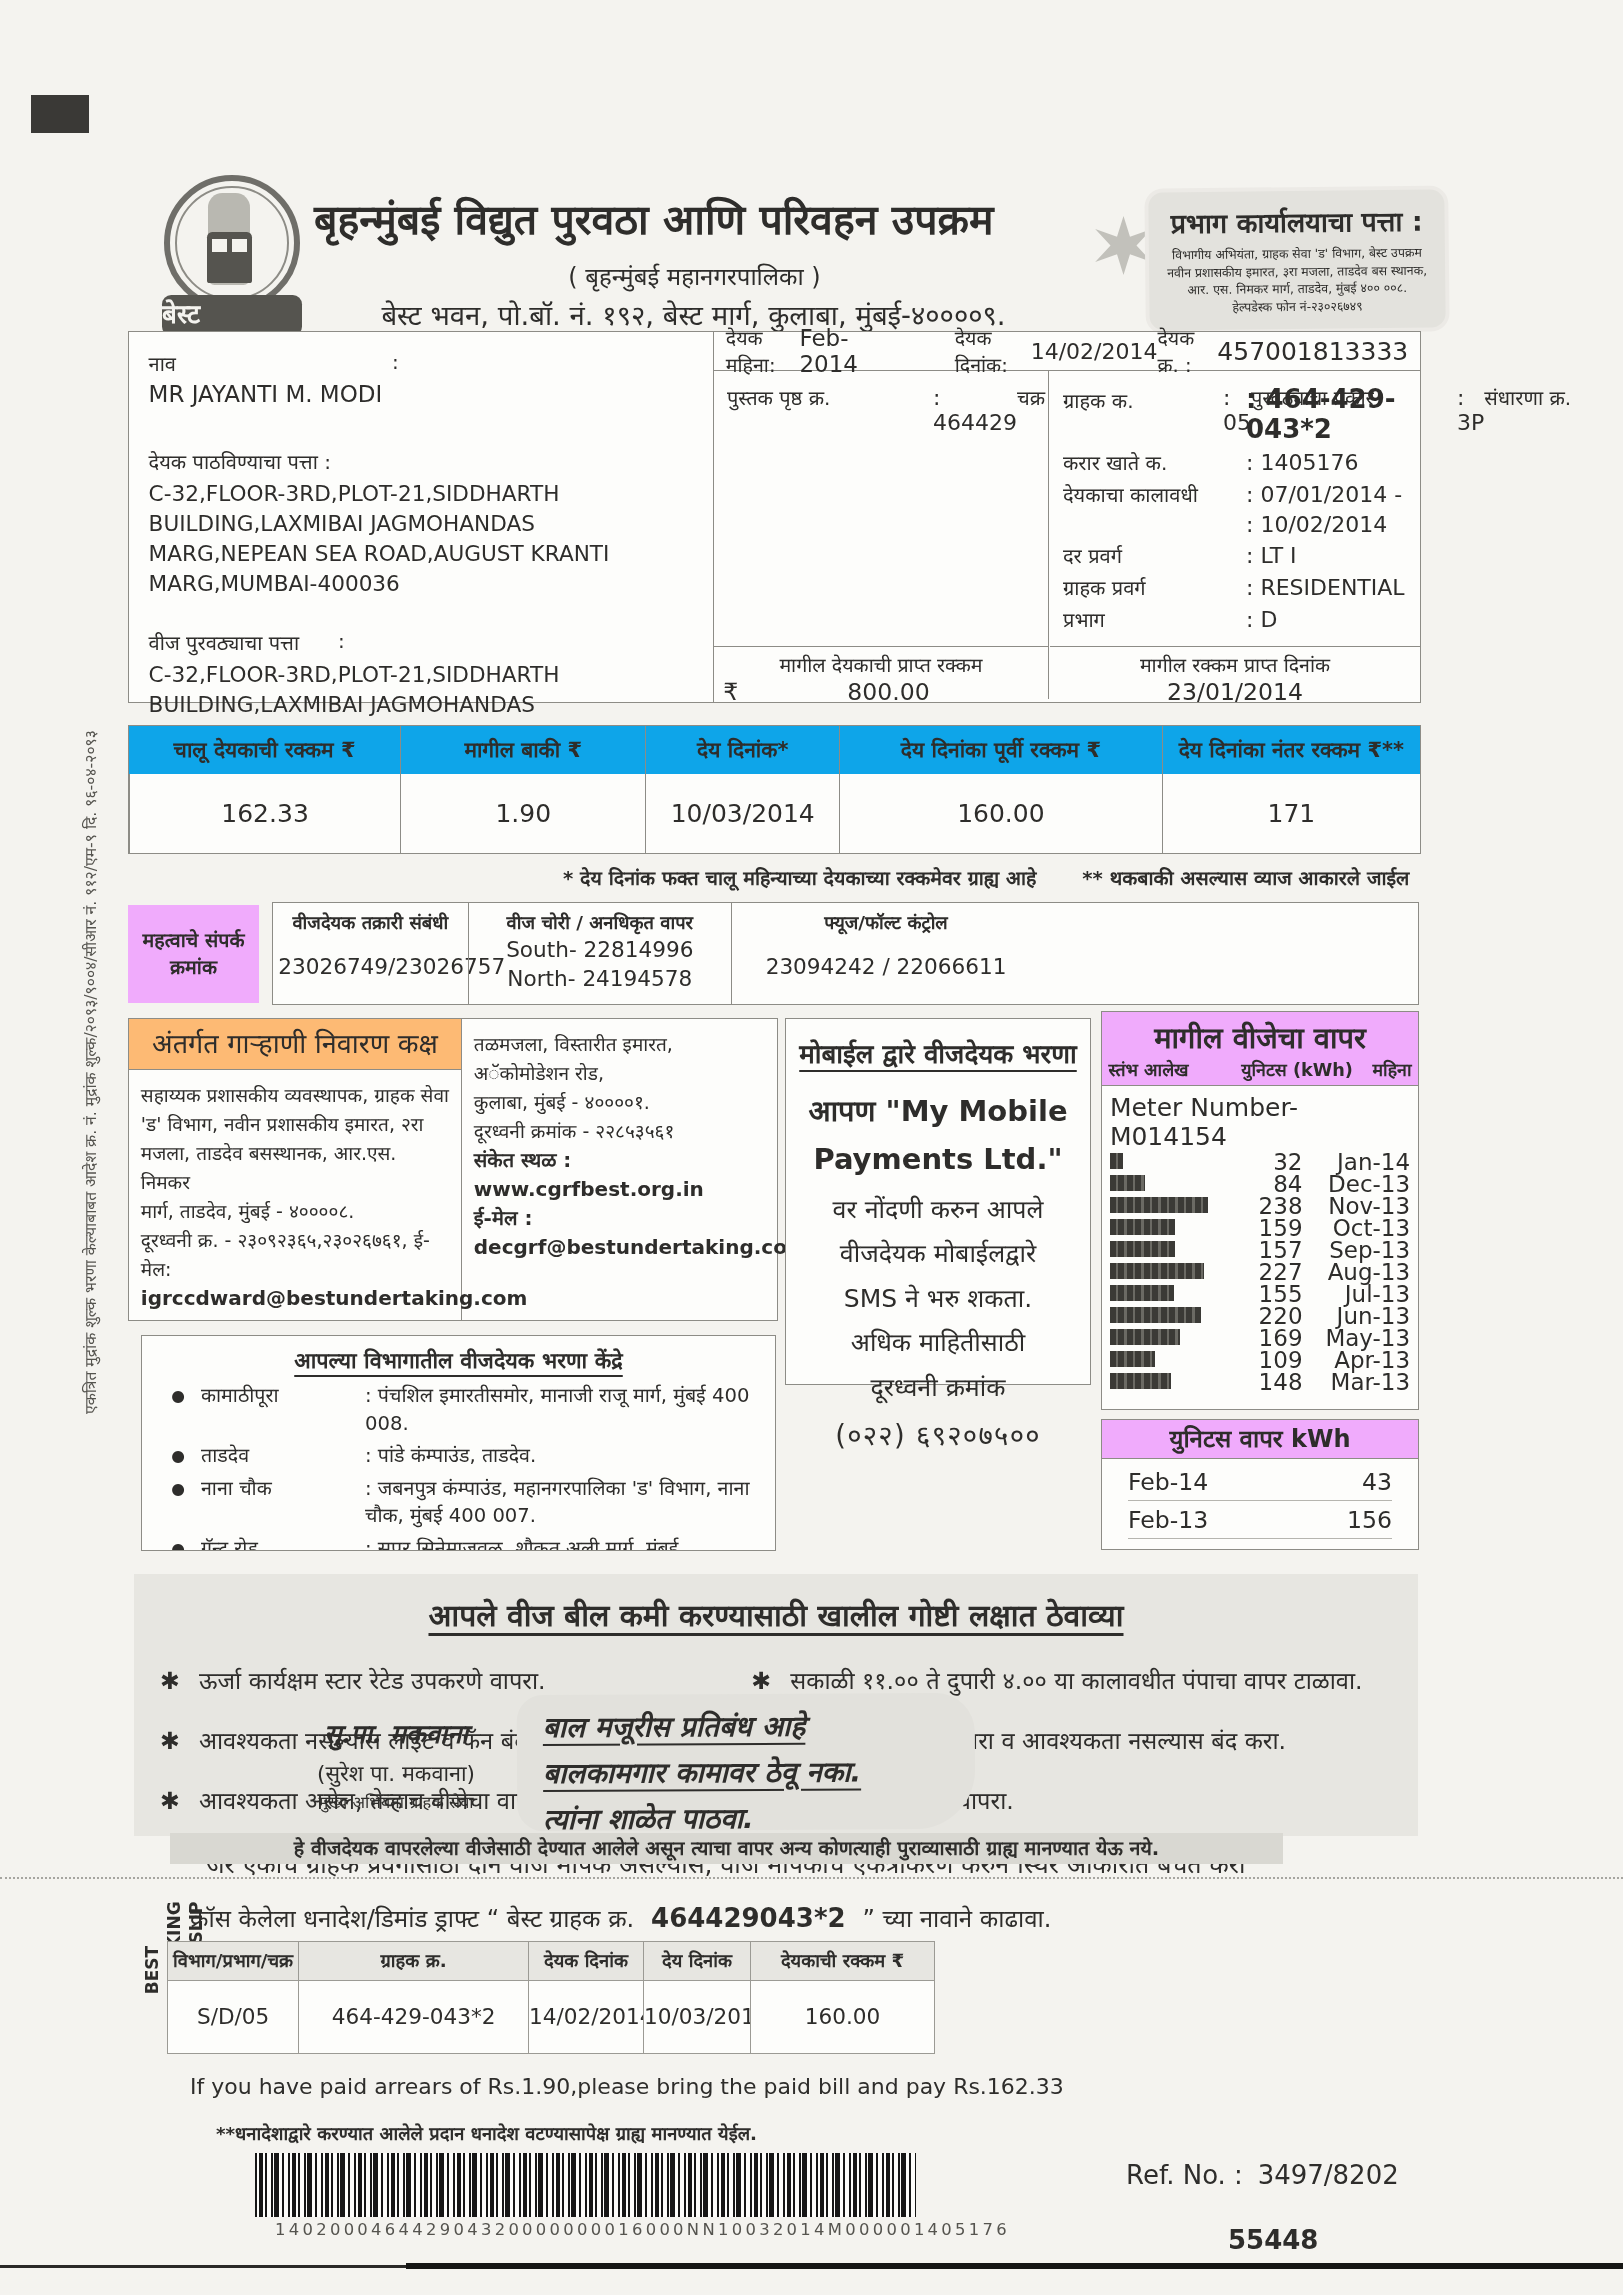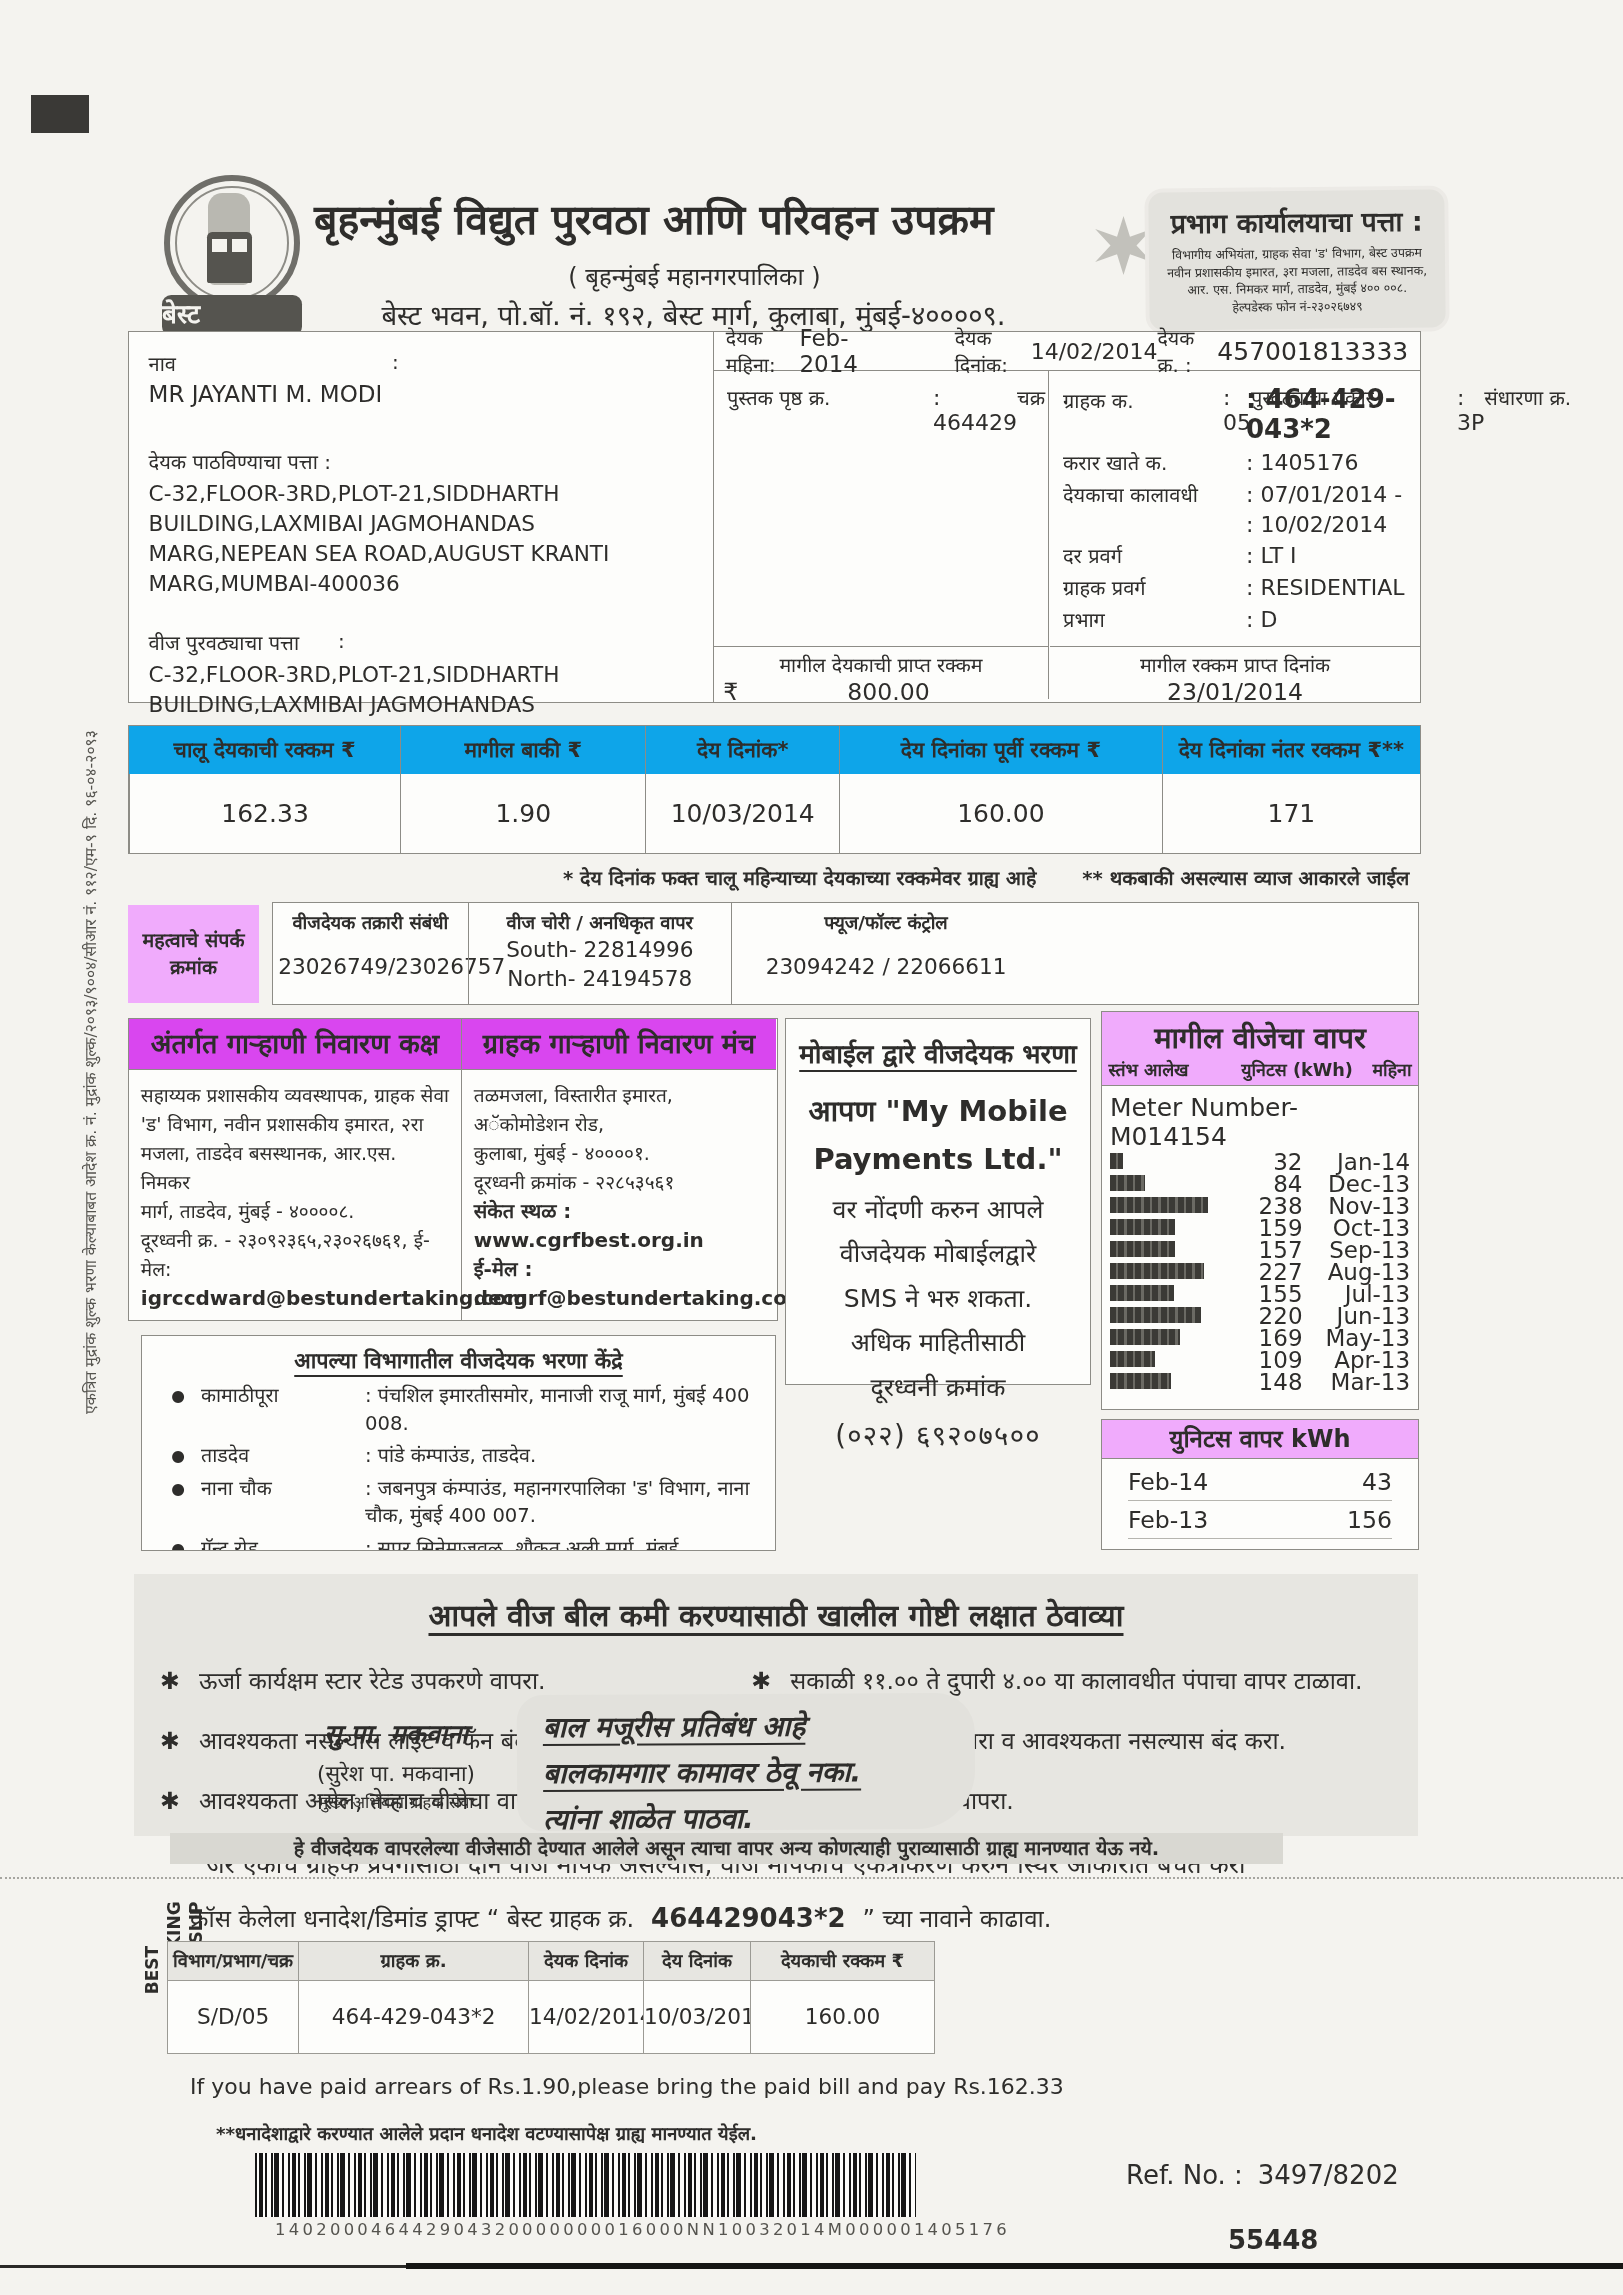--- a/index.html
+++ b/index.html
@@ -32,21 +32,21 @@
   .amt>div:first-child{border-left:none;}
   .amt-h{background:#0ea5e9;font-size:21px;font-weight:bold;line-height:48px;text-align:center;}
   .amt-v{font-size:25px;line-height:79px;text-align:center;background:#fdfdfb;}
   
   .cgrid{display:grid;grid-template-columns:17% 23% 27% 33%;height:100%;}
   .cgrid>div{border-left:1.3px solid #8d8c86;padding:6.5px 5.2px;text-align:center;}
   .cgrid>div:first-child{border-left:none;}
   .ct{font-size:18.3px;font-weight:bold;line-height:25px;}
   .cv{font-size:21.6px;line-height:29px;}
   
-  .ghead{background:#d946ef;font-size:27px;font-weight:bold;text-align:center;line-height:50px;border-bottom:1.3px solid #8d8c86;}
+  .ghead{background:#fdba74;font-size:27px;font-weight:normal;text-align:center;line-height:50px;border-bottom:1.3px solid #8d8c86;}
   .gbody{padding:10.5px 11.8px;font-size:19px;line-height:29px;}
   
   .crow{display:flex;align-items:center;height:22px;}
   .cbar-cell{flex:0 0 108px;}
   .cbar{height:15.7px;background:repeating-linear-gradient(90deg,#3b3a36 0 5.9px,#6b6a64 5.9px 8.5px);}
   .cunits{flex:1;text-align:right;font-size:23px;padding-right:19.6px;}
   .cmonth{flex:0 0 88px;text-align:right;font-size:23px;}
   
   .center-item{display:flex;font-size:19.6px;line-height:27.5px;margin-bottom:5.2px;}
   .center-item .dot{flex:0 0 46px;text-align:center;font-size:15.7px;}
@@ -239,21 +239,20 @@
       <div class="gbody">
         <div>सहाय्यक प्रशासकीय व्यवस्थापक, ग्राहक सेवा</div>
         <div>'ड' विभाग, नवीन प्रशासकीय इमारत, २रा</div>
         <div>मजला, ताडदेव बसस्थानक, आर.एस. निमकर</div>
         <div>मार्ग, ताडदेव, मुंबई - ४००००८.</div>
         <div>दूरध्वनी क्र. - २३०९२३६५,२३०२६७६१, ई-मेल:</div>
         <div class="b" style="font-size:20px;">igrccdward@bestundertaking.com</div>
       </div>
     </div>
     <div class="abs" style="left:333px;top:0;width:314px;height:100%;">
-      <div class="ghead">ग्राहक गाऱ्हाणी निवारण मंच</div>
       <div class="gbody">
         <div>तळमजला, विस्तारीत इमारत, अॅकोमोडेशन रोड,</div>
         <div>कुलाबा, मुंबई - ४००००१.</div>
         <div>दूरध्वनी क्रमांक - २२८५३५६१</div>
         <div class="b" style="font-size:20px;">संकेत स्थळ : www.cgrfbest.org.in</div>
         <div class="b" style="font-size:20px;">ई-मेल : decgrf@bestundertaking.com</div>
       </div>
     </div>
   </div>
 

